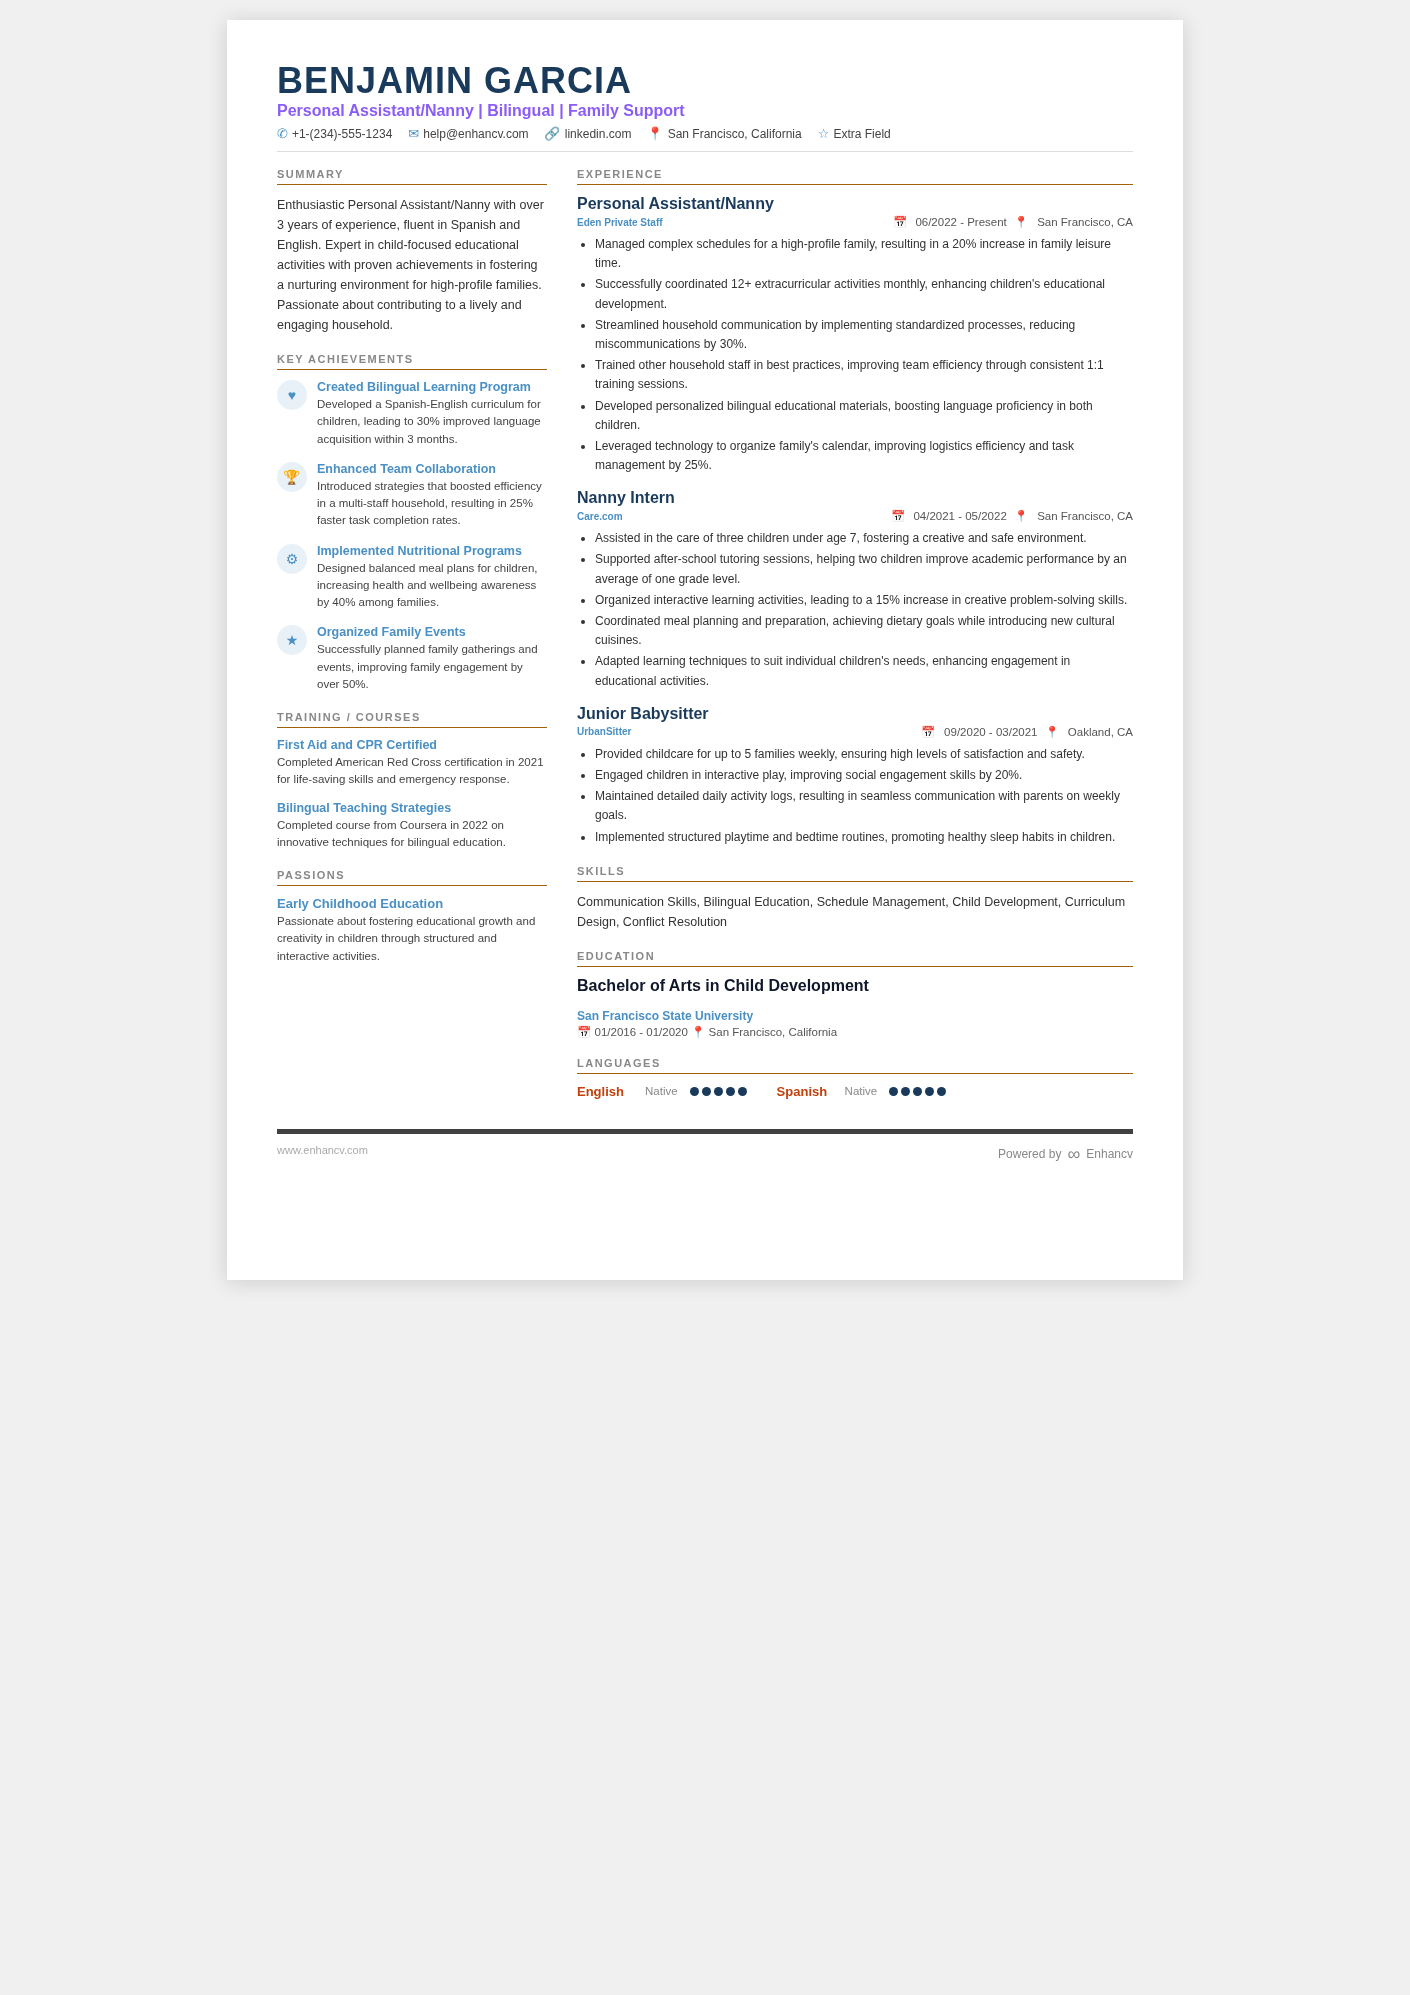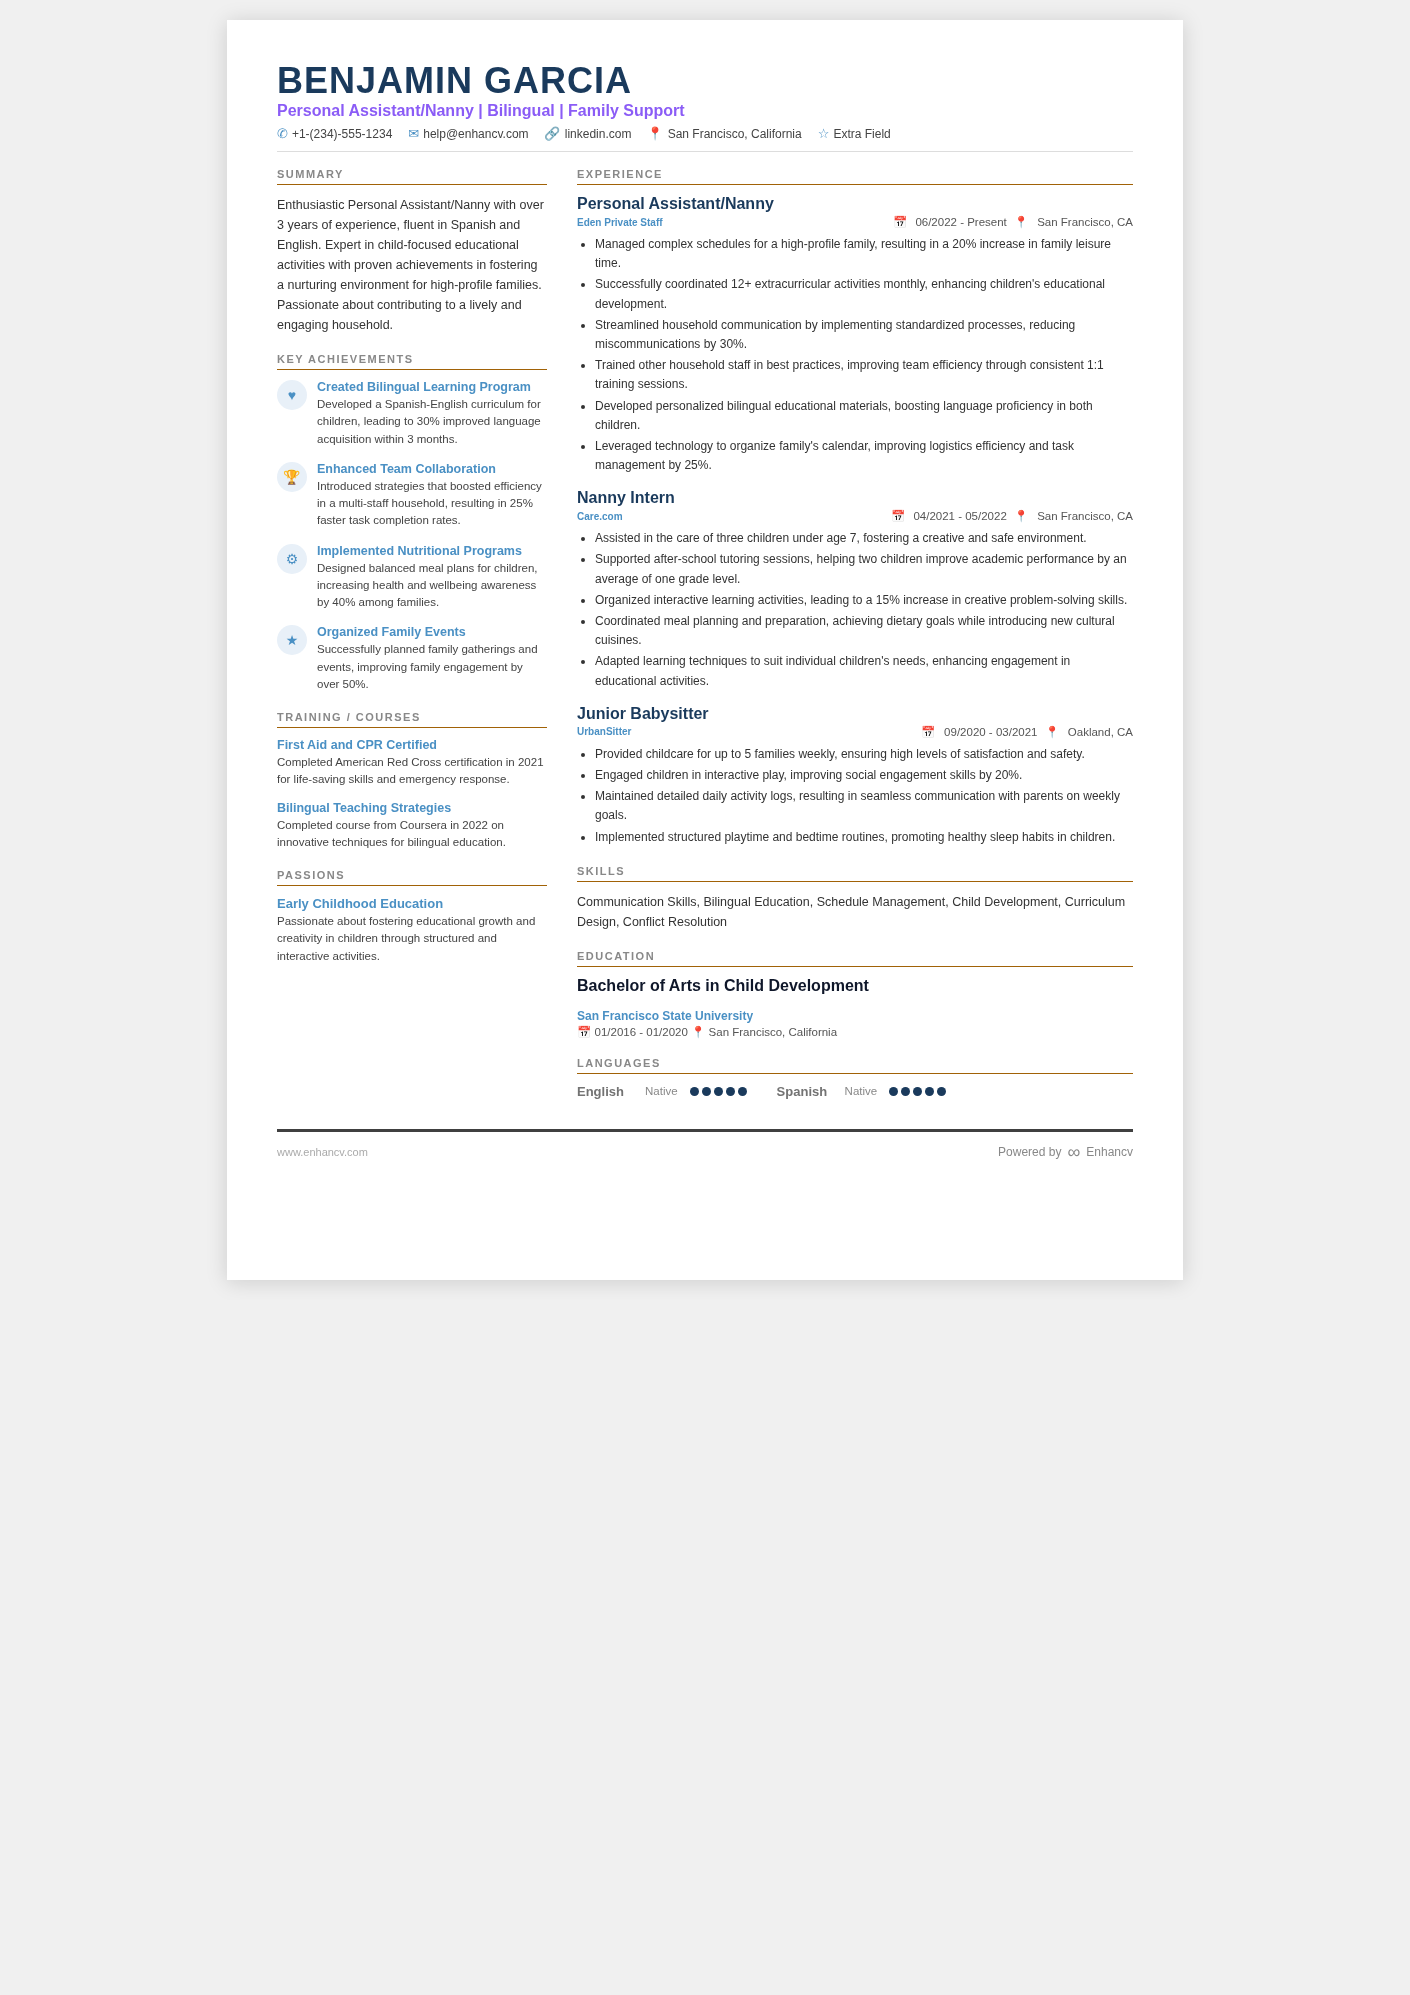--- a/index.html
+++ b/index.html
@@ -205,21 +205,21 @@
       align-items: center;
       flex-wrap: wrap;
     }
     .lang-item {
       display: flex;
       align-items: center;
       gap: 8px;
     }
     .lang-name {
       font-size: 13px;
-      color: #737373;
+      color: #c2410c;
       font-weight: 600;
       min-width: 60px;
     }
     .lang-level {
       font-size: 11.5px;
       color: #888;
       margin-right: 4px;
     }
     .lang-dots {
       display: flex;
@@ -230,24 +230,24 @@
       height: 9px;
       border-radius: 50%;
       background: #1a3a5c;
     }
 
     
     .footer {
       margin-top: 30px;
       display: flex;
       justify-content: space-between;
-      align-items: center;
+      align-items: flex-start;
       font-size: 11px;
       color: #aaa;
-      border-top: 3px solid #404040;
+      border-top: 5px solid #404040;
       padding-top: 10px;
     }
     .footer-brand {
       display: flex;
       align-items: center;
       gap: 6px;
       font-size: 12px;
       color: #888;
     }
     .enhancv-logo {

